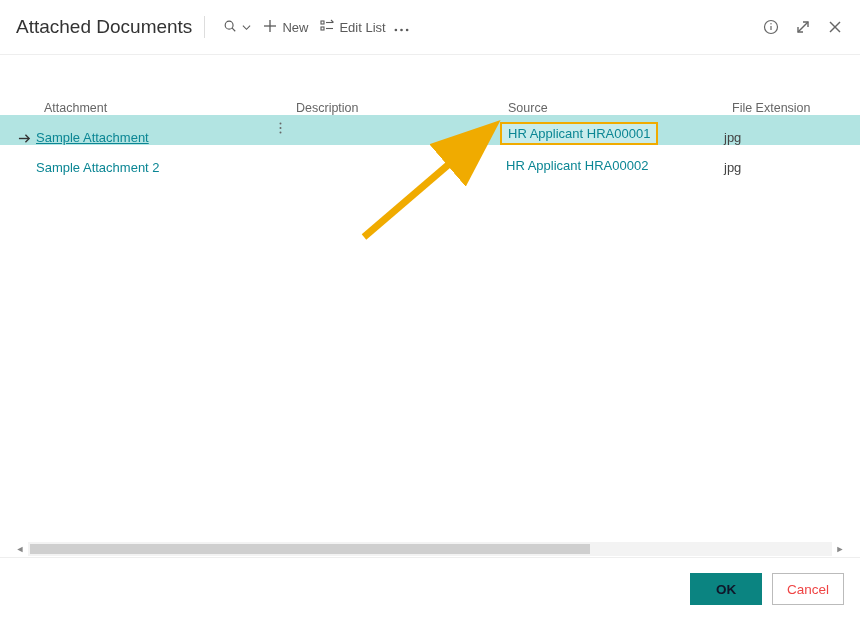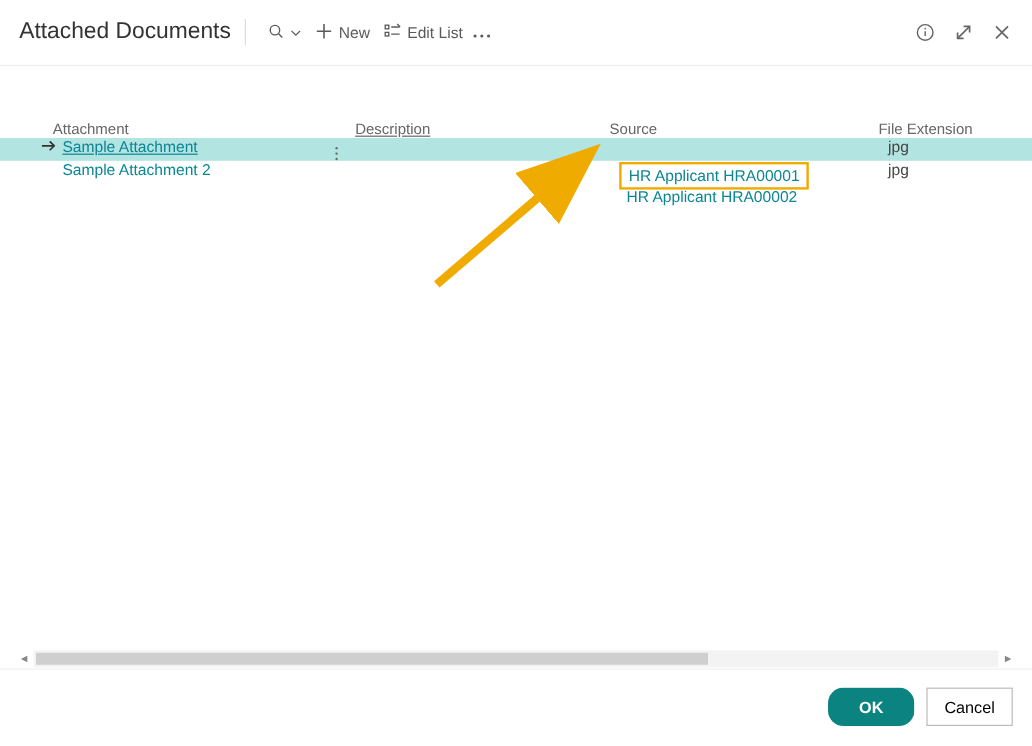--- a/index.html
+++ b/index.html
@@ -9,44 +9,44 @@
   .vdiv { width: 1px; height: 22px; background: #ddd; margin: 0 12px; }
   .tbtn { display: inline-flex; align-items: center; gap: 5px; color: #5a5a5a; font-size: 13px; cursor: pointer; padding: 4px 6px; }
   .tbtn svg { width: 14px; height: 14px; }
   .right-icons { position: absolute; right: 16px; top: 0; height: 54px; display: flex; align-items: center; gap: 14px; }
   .right-icons .icn { width: 18px; height: 18px; display: flex; align-items: center; justify-content: center; cursor: pointer; color: #666; }
   .right-icons .icn svg { width: 16px; height: 16px; }
   .content { position: relative; height: 504px; border-top: 1px solid #eee; border-bottom: 1px solid #eee; overflow: hidden; }
   .table-area { padding-top: 28px; }
   .header-row { display: flex; align-items: flex-end; height: 32px; font-size: 12.5px; color: #666; padding-left: 44px; }
   .col-att { width: 252px; }
-  .col-desc { width: 212px; text-decoration: underline; }
+  .col-desc { width: 212px; }
   .col-src { width: 224px; margin-top: 20px; }
   .col-ext { width: 100px; }
-  .data-row { display: flex; align-items: flex-start; height: 19px; font-size: 13px; padding-left: 28px; position: relative; }
+  .data-row { display: flex; align-items: flex-end; height: 30px; font-size: 13px; padding-left: 12px; position: relative; }
   .data-row.selected { background: #b2e4e2; }
   .row-arrow { width: 24px; display: flex; align-items: center; justify-content: center; color: #333; }
   .row-arrow svg { width: 13px; height: 13px; }
   .row-menu { position: absolute; left: 274px; top: 6px; color: #666; cursor: pointer; width: 12px; text-align: center; }
   .row-menu svg { width: 3px; height: 14px; }
   .link { color: #0b8694; cursor: pointer; }
   .link.under { text-decoration: underline; }
   .src-highlight { display: inline-block; padding: 2px 6px; border: 2px solid #f0ab00; background: rgba(255,255,255,0.3); color: #0b8694; }
   .plain-src { color: #0b8694; padding: 2px 6px; display: inline-block; }
   .col-ext-val { color: #444; }
   .annotation-arrow { position: absolute; pointer-events: none; }
   .annotation-text { position: absolute; font-size: 26px; color: #f0ab00; pointer-events: none; font-weight: 400; }
   .hscroll { position: absolute; bottom: 0; left: 12px; right: 12px; height: 16px; display: flex; align-items: center; }
   .hscroll-track { flex: 1; height: 14px; background: #f3f3f3; display: flex; align-items: center; padding: 0 2px; }
   .hscroll-thumb { height: 10px; background: #cfcfcf; width: 560px; cursor: pointer; }
   .hscroll-arrow { width: 16px; height: 14px; display: flex; align-items: center; justify-content: center; color: #888; font-size: 9px; cursor: pointer; }
   .footer { height: 62px; display: flex; align-items: center; justify-content: flex-end; padding-right: 16px; gap: 10px; }
   .btn { min-width: 72px; height: 32px; font-size: 13.5px; display: inline-flex; align-items: center; justify-content: center; cursor: pointer; border: 1px solid transparent; }
-  .btn-ok { background: #0b8481; color: #ffffff; font-weight: 600; border-radius: 13px; }
-  .btn-cancel { background: #fff; color: #000000; border: 1px solid #bbb; }
+  .btn-ok { background: #0b8481; color: #0f172a; font-weight: 600; }
+  .btn-cancel { background: #fff; color: #ef4444; border: 1px solid #bbb; }
 </style>
 </head>
 <body>
 
 <div class="toolbar">
   <span class="title">Attached Documents</span>
   <span class="vdiv"></span>
 
   <span class="tbtn">
     <span>

